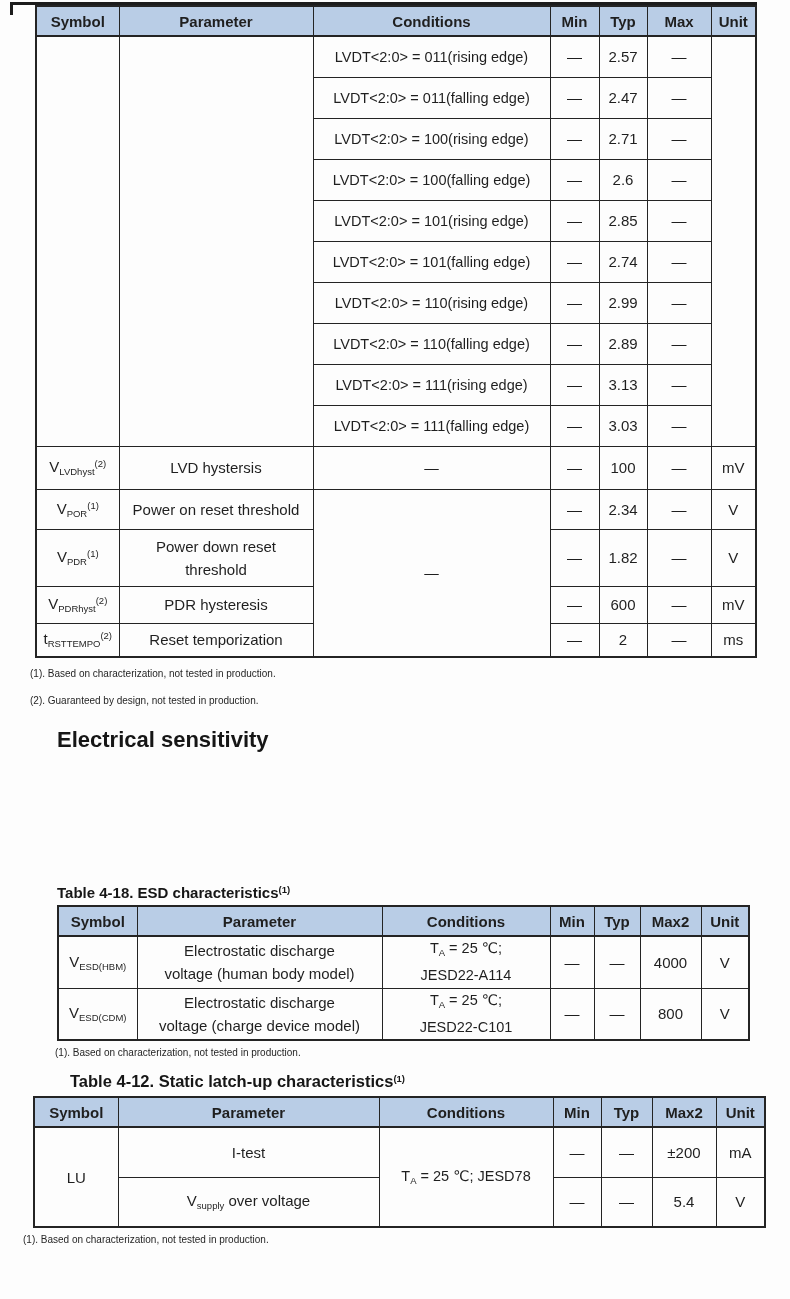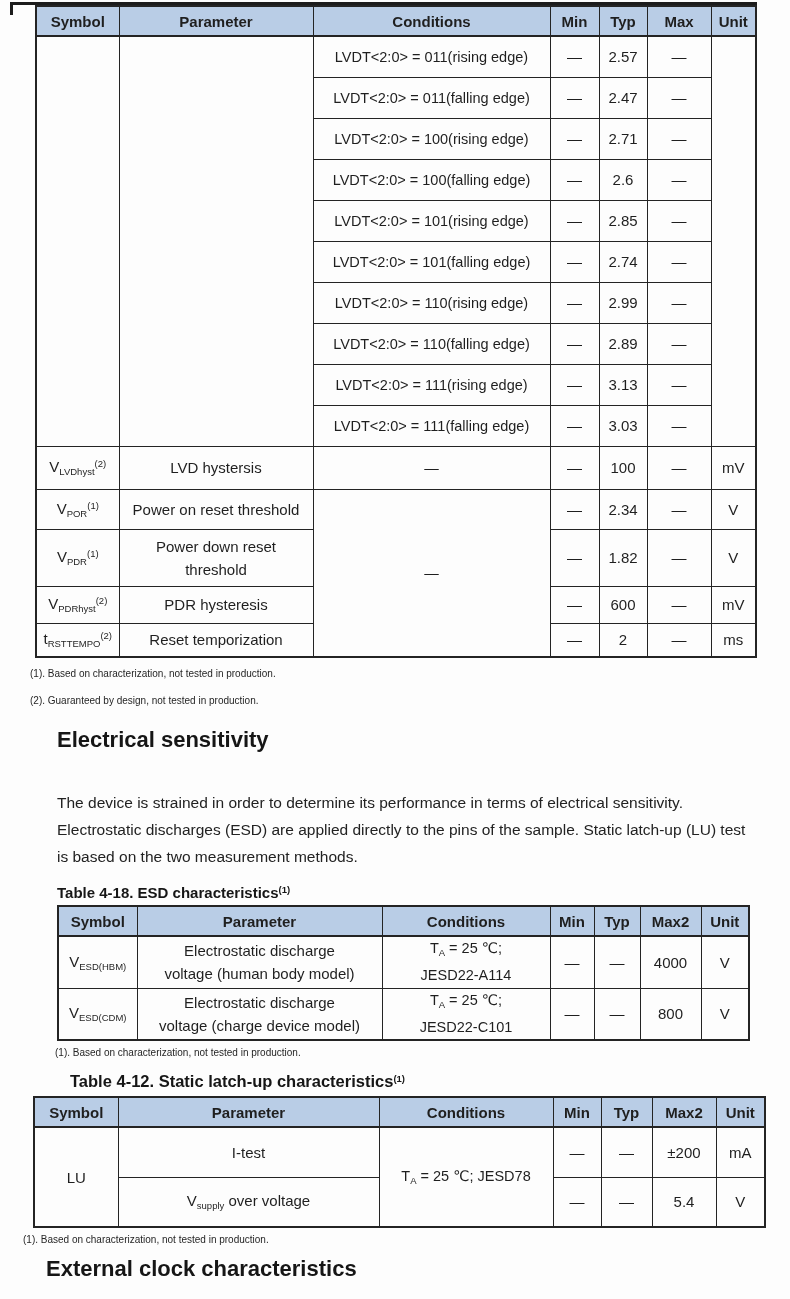--- a/index.html
+++ b/index.html
@@ -175,21 +175,20 @@
         <td>ms</td>
       </tr>
     </tbody>
   </table>
 
   <div class="fn" style="left:30px; top:668px;">(1). Based on characterization, not tested in production.</div>
   <div class="fn" style="left:30px; top:695px;">(2). Guaranteed by design, not tested in production.</div>
 
   <h2 class="sect" style="left:57px; top:727px;">Electrical sensitivity</h2>
 
-  <p class="body-par" style="left:57px; top:789px; width:703px;">The device is strained in order to determine its performance in terms of electrical sensitivity. Electrostatic discharges (ESD) are applied directly to the pins of the sample. Static latch-up (LU) test is based on the two measurement methods.</p>
 
   <div class="ttitle" style="left:57px; top:884px;">
     <span>Table 4-18. ESD characteristics</span><sup>(1)</sup>
   </div>
   <table class="dtable" style="left:57px; top:905px; width:691px;">
     <colgroup>
       <col style="width:79px">
         <col style="width:245px">
         <col style="width:168px">
       <col style="width:44px">
@@ -285,15 +284,14 @@
         </td>
         <td>—</td>
         <td>—</td>
         <td>5.4</td>
         <td>V</td>
       </tr>
     </tbody>
   </table>
   <div class="fn" style="left:23px; top:1234px;">(1). Based on characterization, not tested in production.</div>
 
-  <h2 class="sect" style="left:46px; top:1256px;">External clock characteristics</h2>
 
 </div>
 
 </body></html>

